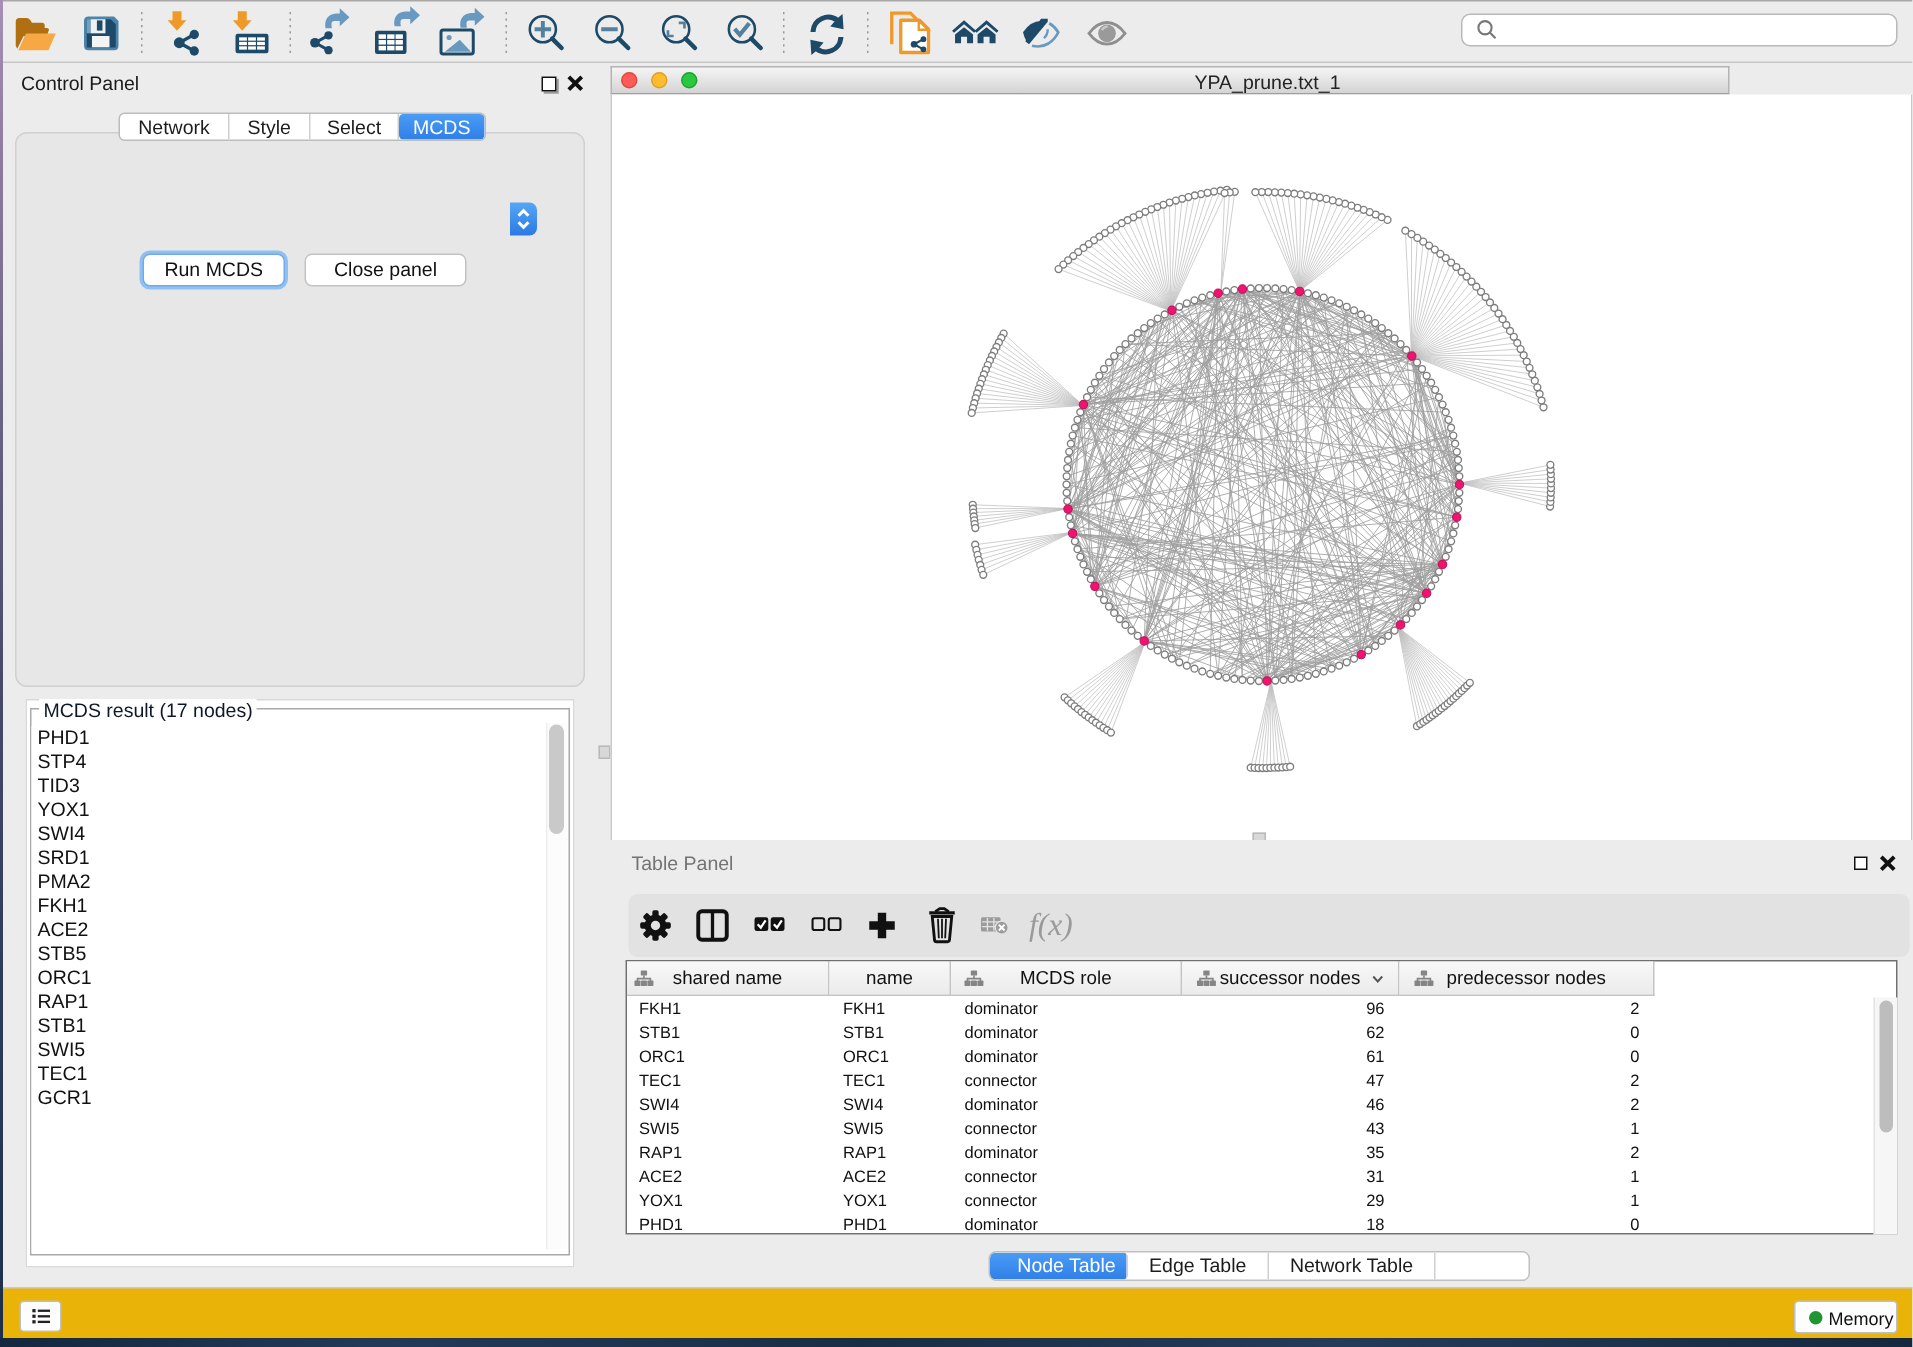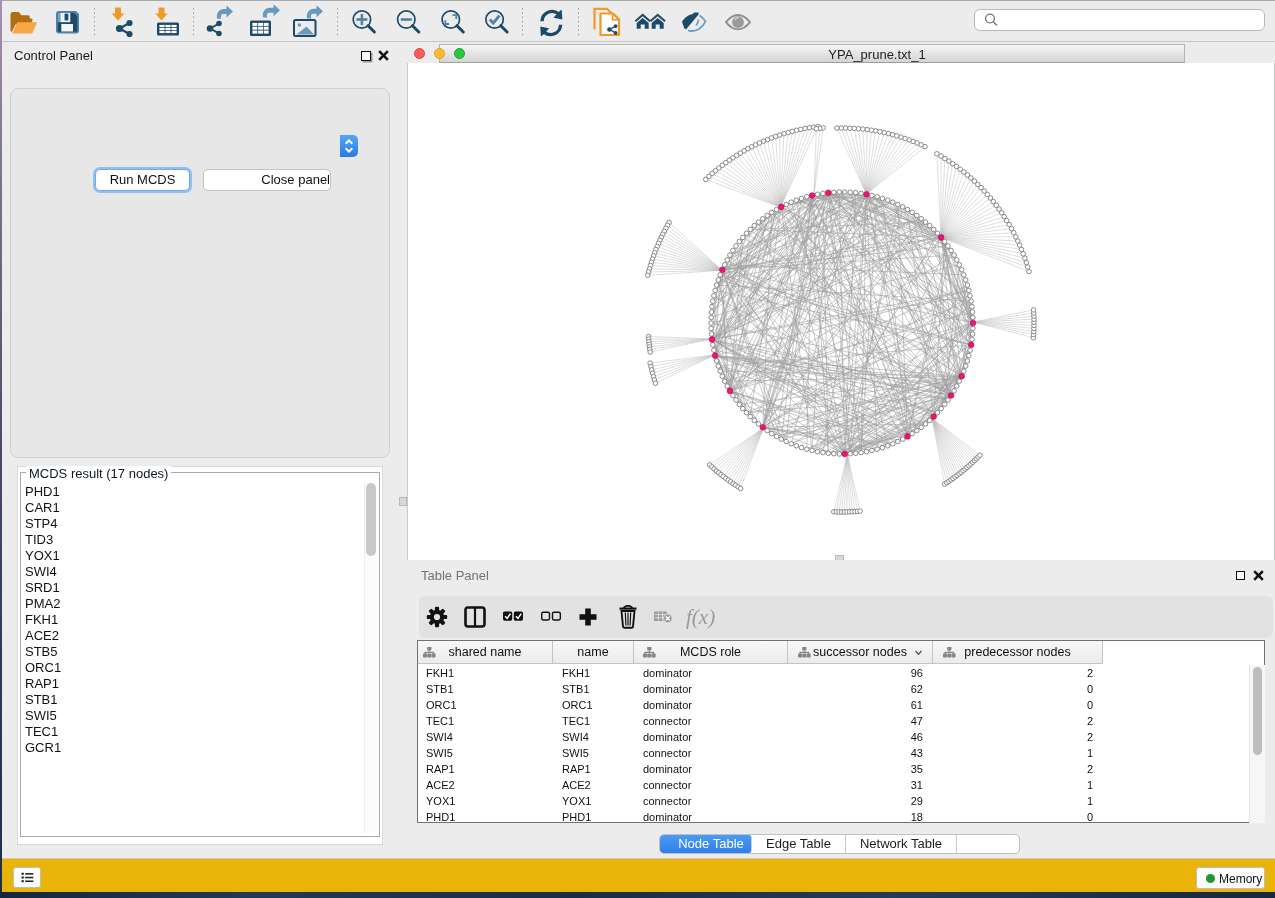--- a/index.html
+++ b/index.html
@@ -18,33 +18,33 @@
 #cp-panel { left:10px; top:88px; width:380px; height:370px; background:#e7e7e7; border:1px solid #d0d0d0; border-radius:8px; }
 #cp-tabs { left:79px; top:75px; height:19px; display:flex; background:#fff; border:1px solid #bcbcbc; border-radius:4px; overflow:hidden; }
 .tab { font-size:13px; color:#1c1c1c; text-align:center; line-height:17px; border-right:1px solid #cfcfcf; }
 .tab:last-child { border-right:none; }
 .tab.active { background:linear-gradient(#4a9cf5,#2f7fe8); color:#fff; border-radius:3px; }
 #opt-label { left:10px; top:112px; width:380px; text-align:center; font-size:14px; letter-spacing:0.3px; color:#111; }
 #combo { left:45px; top:135px; width:313px; height:22px; background:#fff; border:1px solid #c2c2c2; border-radius:5px; font-size:14px; letter-spacing:0.2px; color:#111; line-height:20px; padding-left:12px; }
 #combo-btn { left:340px; top:135px; width:18px; height:22px; background:linear-gradient(#56a6f7,#2a7ae4); border-radius:0 5px 5px 0; }
 .btn { position:absolute; height:22px; background:#fff; border:1px solid #c3c3c3; border-radius:5px; font-size:13px; color:#111; text-align:center; line-height:20px; }
 #btn-run { left:95px; top:169px; width:95px; box-shadow:0 0 0 2px #8fc0f4; border-color:#74a9e8; }
-#btn-close { left:203px; top:169px; width:128px;text-align:right; }
+#btn-close { left:203px; top:169px; width:108px; }
 #mcds-box { left:17px; top:466px; width:366px; height:379px; background:#fff; border:1px solid #d9d9d9; }
 #mcds-fs { left:20px; top:472px; width:360px; height:365px; border:1px solid #a9a9a9; }
 #mcds-legend { left:26px; top:466px; background:#fff; padding:0 3px; font-size:13px; color:#0f172a; }
 #mcds-list { left:21px; top:484px; width:357px; height:351px; background:#fff; font-size:13px; color:#111; }
 #mcds-list .li { height:16px; line-height:16px; padding-left:4px; }
 #mcds-sb { left:364px; top:482px; width:14px; height:351px; background:#fcfcfc; border-left:1px solid #ededed; }
 #mcds-thumb { left:366px; top:483px; width:10px; height:73px; background:#c9c9c9; border-radius:5px; }
 
 #vsplit { left:400px; top:42px; width:7px; height:816px; background:#ececec; }
 #vsplit-h { left:399px; top:497px; width:8px; height:9px; background:#d8d8d8; border:1px solid #b9b9b9; }
 
-#net-title { left:407px; top:44px; width:746px; height:19px; background:linear-gradient(#f5f5f5,#d4d4d4); border:1px solid #b4b4b4; border-bottom:1px solid #9f9f9f;margin-left:32px; }
+#net-title { left:407px; top:44px; width:746px; height:19px; background:linear-gradient(#f5f5f5,#d4d4d4); border:1px solid #b4b4b4; border-bottom:1px solid #9f9f9f; }
 #net-title .t { position:absolute; left:130px; right:0; top:2px; text-align:center; font-size:13px; color:#222; }
 .tl { position:absolute; top:48px; width:11px; height:11px; border-radius:50%; }
 #net-canvas { left:407px; top:63px; width:868px; height:497px; background:#fff; border-left:1px solid #c9c9c9; border-right:1px solid #c9c9c9; }
 #hsplit-h { left:835px; top:555px; width:9px; height:8px; background:#d8d8d8; border:1px solid #b9b9b9; }
 
 #tp { left:407px; top:560px; width:868px; height:298px; background:#ececec; }
 #tp-title { position:absolute; left:14px; top:8px; font-size:13px; color:#737373; }
 #tp-max { position:absolute; left:829px; top:11px; width:9px; height:9px; border:1.5px solid #111; background:#fff; }
 #tp-close { position:absolute; left:846px; top:10px; width:11px; height:11px; }
 #tp-toolbar { position:absolute; left:12px; top:36px; width:854px; height:42px; background:#e2e2e2; border-radius:6px; }
@@ -175,33 +175,38 @@
       </svg></div>
   <div class="abs" id="leftstrip"></div>
   <div class="abs" id="bottomstrip"></div>
 
   <div class="abs" id="cp-title">Control Panel</div>
   <div class="abs" id="cp-max"></div>
   <svg class="abs" id="cp-close" viewBox="0 0 12 12">
       <path d="M2.3 0.3 L6 4 L9.7 0.3 L11.7 2.3 L8 6 L11.7 9.7 L9.7 11.7 L6 8 L2.3 11.7 L0.3 9.7 L4 6 L0.3 2.3 Z" fill="#111"></path>
     </svg>
   <div class="abs" id="cp-panel"></div>
+  <div class="abs" id="cp-tabs">
+    <div class="tab" style="width:73px;">Network</div>
+    <div class="tab" style="width:54px;">Style</div>
+    <div class="tab" style="width:59px;">Select</div>
+    <div class="tab active" style="width:57px;">MCDS</div>
+  </div>
   <div class="abs" id="combo-btn">
     <svg width="18" height="22" viewBox="0 0 18 22">
         <path d="M5.7 8.8 L9 5.4 L12.3 8.8 M5.7 13.2 L9 16.6 L12.3 13.2" fill="none" stroke="#fff" stroke-width="2"></path>
       </svg>
   </div>
   <div class="btn" id="btn-run">Run MCDS</div>
   <div class="btn" id="btn-close">Close panel</div>
   <div class="abs" id="mcds-box"></div>
   <div class="abs" id="mcds-fs"></div>
   <div class="abs" id="mcds-legend">MCDS result (17 nodes)</div>
   <div class="abs" id="mcds-list">
       <div class="li">PHD1</div>
-      <div class="li">CAR1</div>
       <div class="li">STP4</div>
       <div class="li">TID3</div>
       <div class="li">YOX1</div>
       <div class="li">SWI4</div>
       <div class="li">SRD1</div>
       <div class="li">PMA2</div>
       <div class="li">FKH1</div>
       <div class="li">ACE2</div>
       <div class="li">STB5</div>
       <div class="li">ORC1</div>

